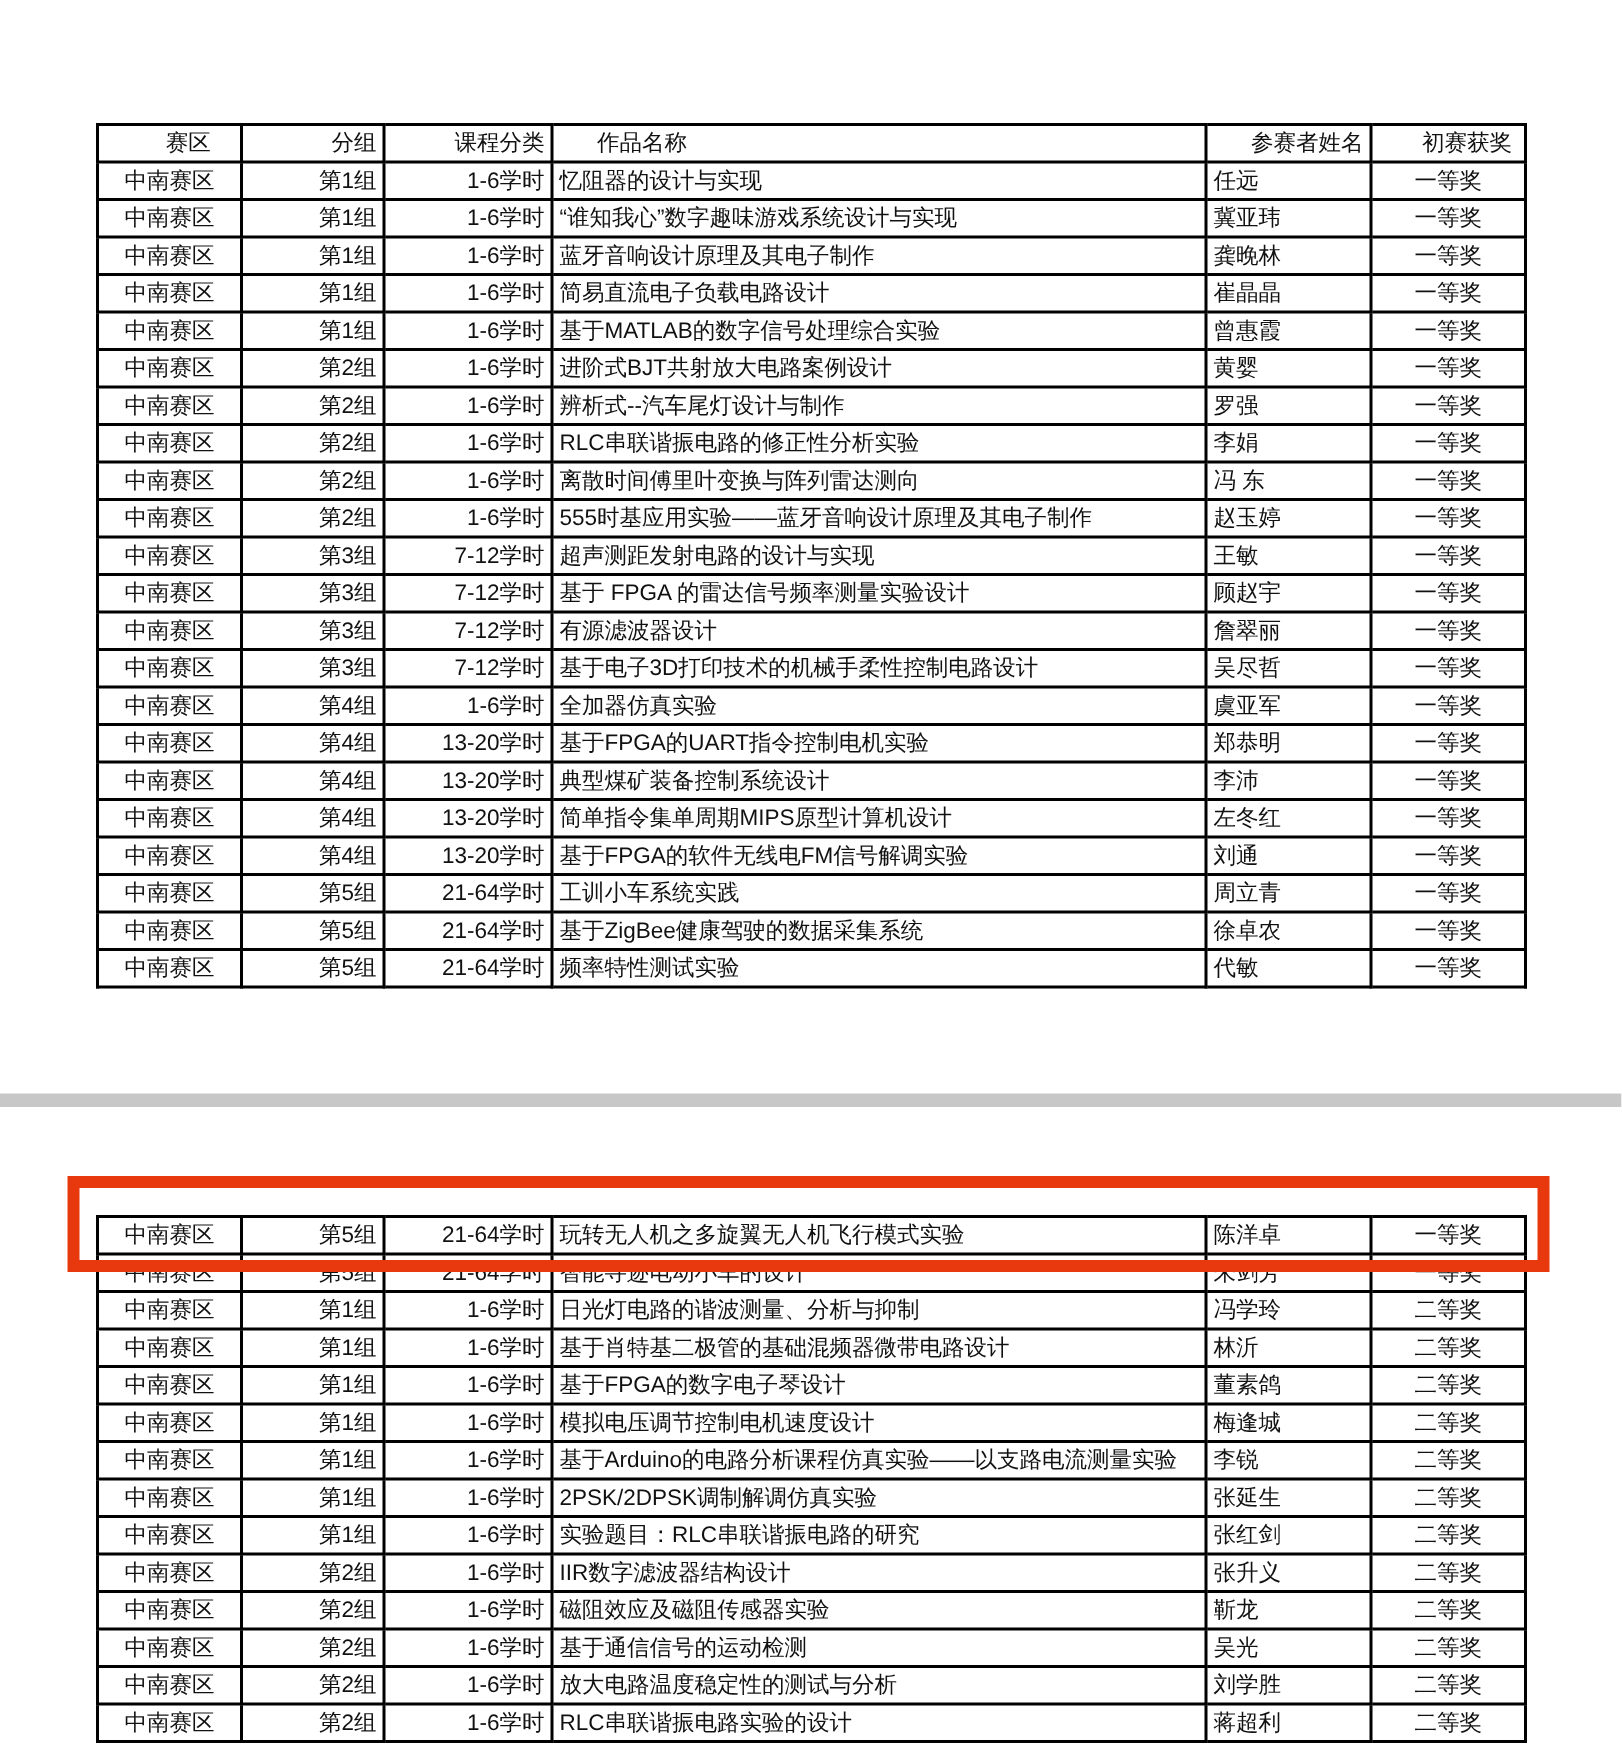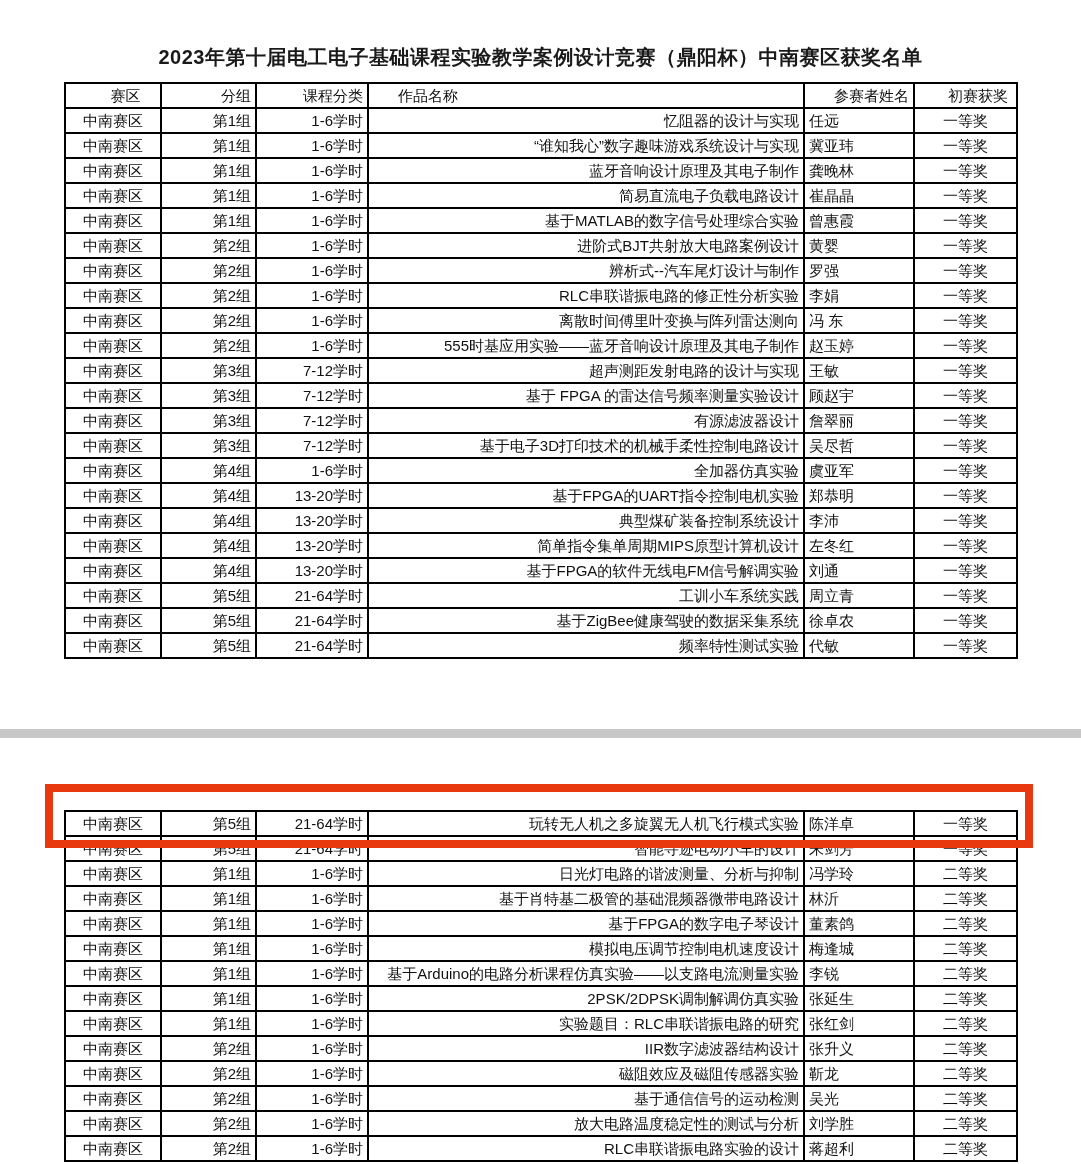--- a/index.html
+++ b/index.html
@@ -48,21 +48,21 @@
     padding: 0 4px;
     overflow: hidden;
     white-space: nowrap;
     line-height: 23px;
   }
   table.awards th { font-weight: 400; padding-left: 29px; }
   
   .c0, .h0 { text-align: center; }
   .c1, .h1 { text-align: right; }
   .c2, .h2 { text-align: right;   }
-  .c3      { text-align: right;   }
+  .c3      { text-align: left;   }
   .h3      { text-align: left; }
   .c4, .h4 { text-align: left; }
   .c5, .h5 { text-align: center; margin-left: 12px; }
   .section-divider {
     position: absolute;
     left: 0;
     top: 729px;
     width: 1081px;
     height: 9px;
   }
@@ -77,21 +77,20 @@
     border-width: 8px;
     z-index: 10;
     pointer-events: none;
   }
 </style>
 </head>
 <body>
 
 <div class="page">
 
-  <div class="doc-title">2023年第十届电工电子基础课程实验教学案例设计竞赛（鼎阳杯）中南赛区获奖名单</div>
 
   <table class="awards" id="table-top">
     <colgroup>
         <col style="width: 96px;">
         <col style="width: 95px;">
         <col style="width: 112px;">
         <col style="width: 436px;">
         <col style="width: 110px;">
         <col style="width: 103px;">
       </colgroup>

